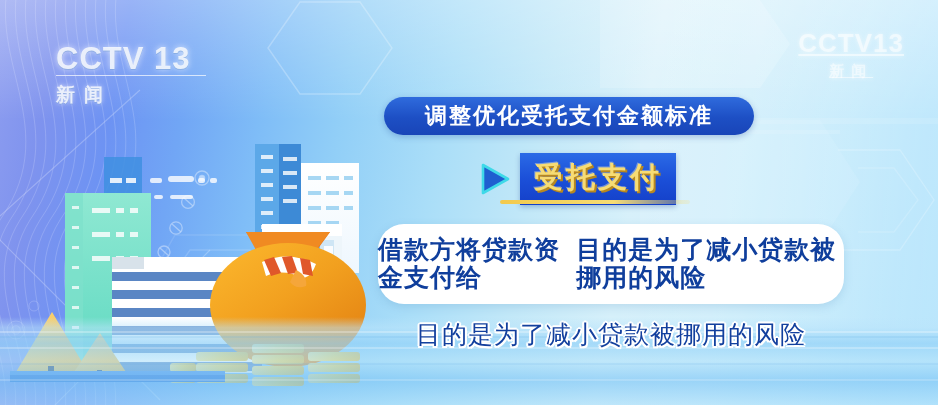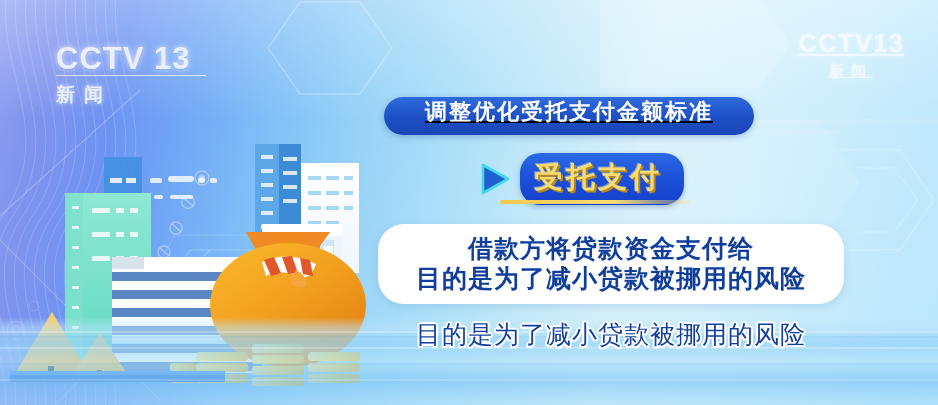--- a/index.html
+++ b/index.html
@@ -86,55 +86,53 @@
   }
 
   
   .illu{position:absolute;left:0;top:0;width:420px;height:405px;}
 
   
   .title-pill{
     position:absolute;left:384px;top:97px;width:370px;height:38px;
     background:linear-gradient(180deg,#2f6bdd 0%,#1d4fc4 55%,#1945b8 100%);
     border-radius:19px;
-    display:flex;align-items:flex-start;justify-content:center;
+    display:flex;align-items:center;justify-content:center;
     box-shadow:0 2px 6px rgba(20,60,150,.28);
-    text-decoration:underline;
   }
   .title-pill span{
     color:#ffffff;font-size:22px;font-weight:700;letter-spacing:2px;
     font-family:"DejaVu Sans","Liberation Sans",sans-serif;
   }
 
   .kw-row{position:absolute;left:478px;top:153px;display:flex;align-items:center;gap:8px;}
   .kw-arrow{width:34px;height:36px;flex:0 0 auto;}
   .kw-box{
     background:linear-gradient(180deg,#2b6ae6 0%,#1b4fd8 50%,#1440c9 100%);
-    padding:5px 22px 7px 14px;
+    padding:5px 14px 7px 14px;
     display:flex;align-items:center;
     box-shadow:0 2px 5px rgba(20,55,140,.3);
-    border-radius:20px;
   }
   .kw-box span{
     font-size:29px;font-weight:700;letter-spacing:3px;
     color:#f7dc74;
     font-family:"DejaVu Sans","Liberation Sans",sans-serif;
     text-shadow:2px 2px 0 #b8881f, -1px -1px 0 rgba(255,250,210,.4);
   }
   .kw-underline{
     position:absolute;left:500px;top:200px;width:190px;height:4px;
     background:linear-gradient(90deg,#f2c94c,#f7dc74 60%,rgba(247,220,116,.2));
     border-radius:2px;
   }
 
   .card{
     position:absolute;left:378px;top:224px;width:466px;height:80px;
     background:#ffffff;border-radius:26px;
     box-shadow:0 3px 10px rgba(60,120,180,.18);
-    display:flex;flex-direction:column;align-items:center;justify-content:center;
+    display:flex;flex-direction:row;align-items:center;justify-content:center;
     gap:2px;
   }
   .card span{
     font-size:25px;font-weight:700;letter-spacing:1px;color:#0f3e9c;
     font-family:"DejaVu Sans","Liberation Sans",sans-serif;
     line-height:1.12;
   }
 
   .tagline{
     position:absolute;left:378px;top:318px;width:466px;

